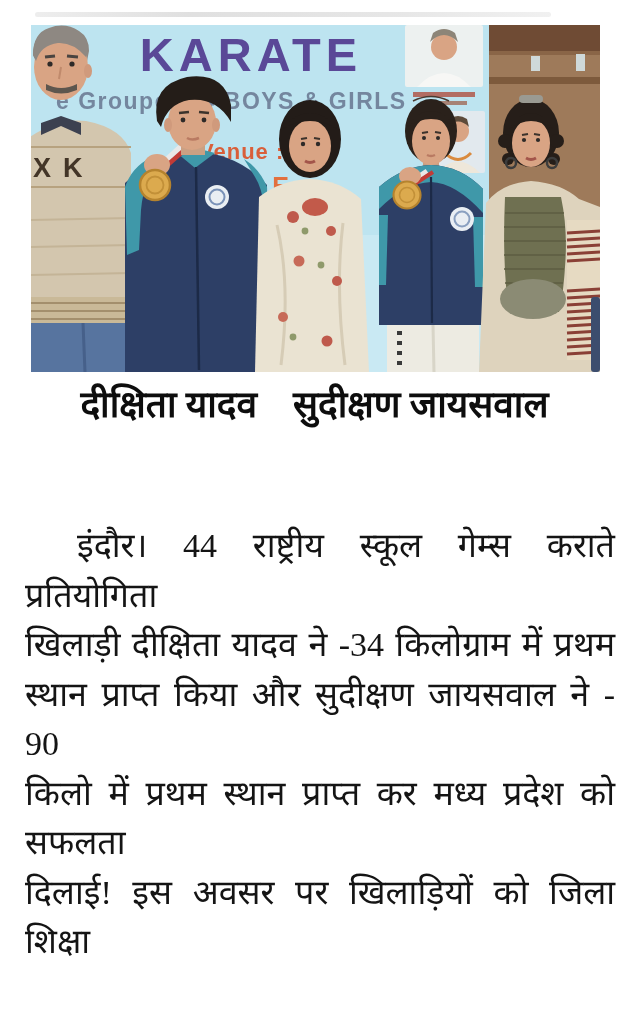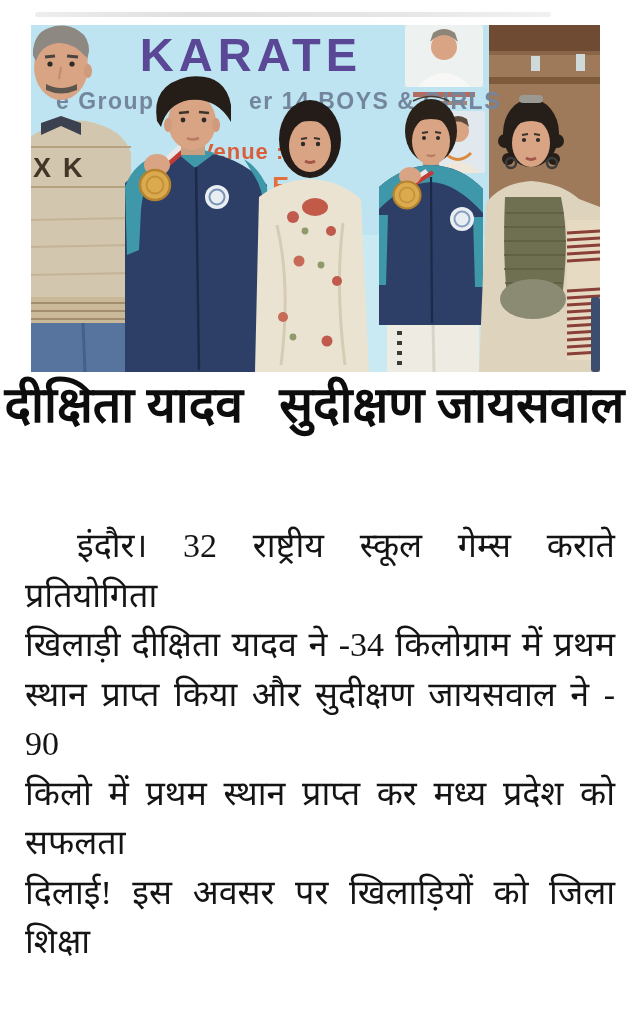--- a/index.html
+++ b/index.html
@@ -7,28 +7,28 @@
         font-family:"Liberation Serif","DejaVu Serif",serif;}
   .scan-line{position:absolute;left:35px;top:12px;width:516px;height:5px;border-radius:3px;
         background:linear-gradient(90deg,#e4e4e4,#cfcfcf 30%,#d9d9d9 70%,#e9e9e9);opacity:.65;}
   
   .photo{position:absolute;left:31px;top:25px;width:569px;height:347px;margin:0;overflow:hidden;
          background:#bde4f0;}
   .photo svg{position:absolute;left:0;top:0;width:100%;height:100%;}
   .photo .txt{position:absolute;font-family:"Liberation Sans","DejaVu Sans",sans-serif;white-space:nowrap;}
   .banner-title{left:70px;top:2px;width:300px;text-align:center;font-size:47px;font-weight:800;
         letter-spacing:5px;color:#5a4897;}
-  .banner-subtitle{left:25px;top:63px;width:445px;display:flex;justify-content:space-between;
+  .banner-subtitle{left:25px;top:63px;width:445px;display:flex;
         font-size:23px;font-weight:700;letter-spacing:1.5px;color:#74869e;}
   .banner-venue-label{left:168px;top:114px;font-size:22px;font-weight:800;color:#d95f3a;letter-spacing:1px;}
   .banner-venue-value{left:138px;top:147px;font-size:25px;font-weight:800;color:#e2703e;letter-spacing:2px;}
   .people{z-index:3;}
   
   .headline{position:absolute;left:0;top:374px;width:629px;margin:0;text-align:center;
-        font-size:50px;line-height:62px;font-weight:700;color:#0d0d0d;}
+        font-size:37px;line-height:62px;font-weight:700;color:#0d0d0d;}
   .headline .gap{display:inline-block;width:36px;}
   
   .article-body{position:absolute;left:25px;top:521px;width:590px;font-size:34px;line-height:49.5px;
         color:#141414;}
   .bline{text-align:justify;text-align-last:justify;}
   .bline.first{text-indent:52px;}
 </style>
 </head>
 <body>
 
@@ -233,21 +233,21 @@
 
       <rect x="560" y="272" width="9" height="75" rx="3" fill="#3c4d6e"></rect>
     </svg>
   </figure>
 
   <h1 class="headline">
     <span>दीक्षिता यादव</span><span class="gap"></span><span>सुदीक्षण जायसवाल</span><br>
   </h1>
 
   <div class="article-body">
-    <div class="bline first">इंदौर। 32 राष्ट्रीय स्कूल गेम्स कराते प्रतियोगिता</div>
+    <div class="bline first">इंदौर। 44 राष्ट्रीय स्कूल गेम्स कराते प्रतियोगिता</div>
     <div class="bline">खिलाड़ी दीक्षिता यादव ने -34 किलोग्राम में प्रथम</div>
     <div class="bline">स्थान प्राप्त किया और सुदीक्षण जायसवाल ने - 90</div>
     <div class="bline">किलो में प्रथम स्थान प्राप्त कर मध्य प्रदेश को सफलता</div>
     <div class="bline">दिलाई! इस अवसर पर खिलाड़ियों को जिला शिक्षा</div>
 
   </div>
 
 </div>
 
 </body></html>

